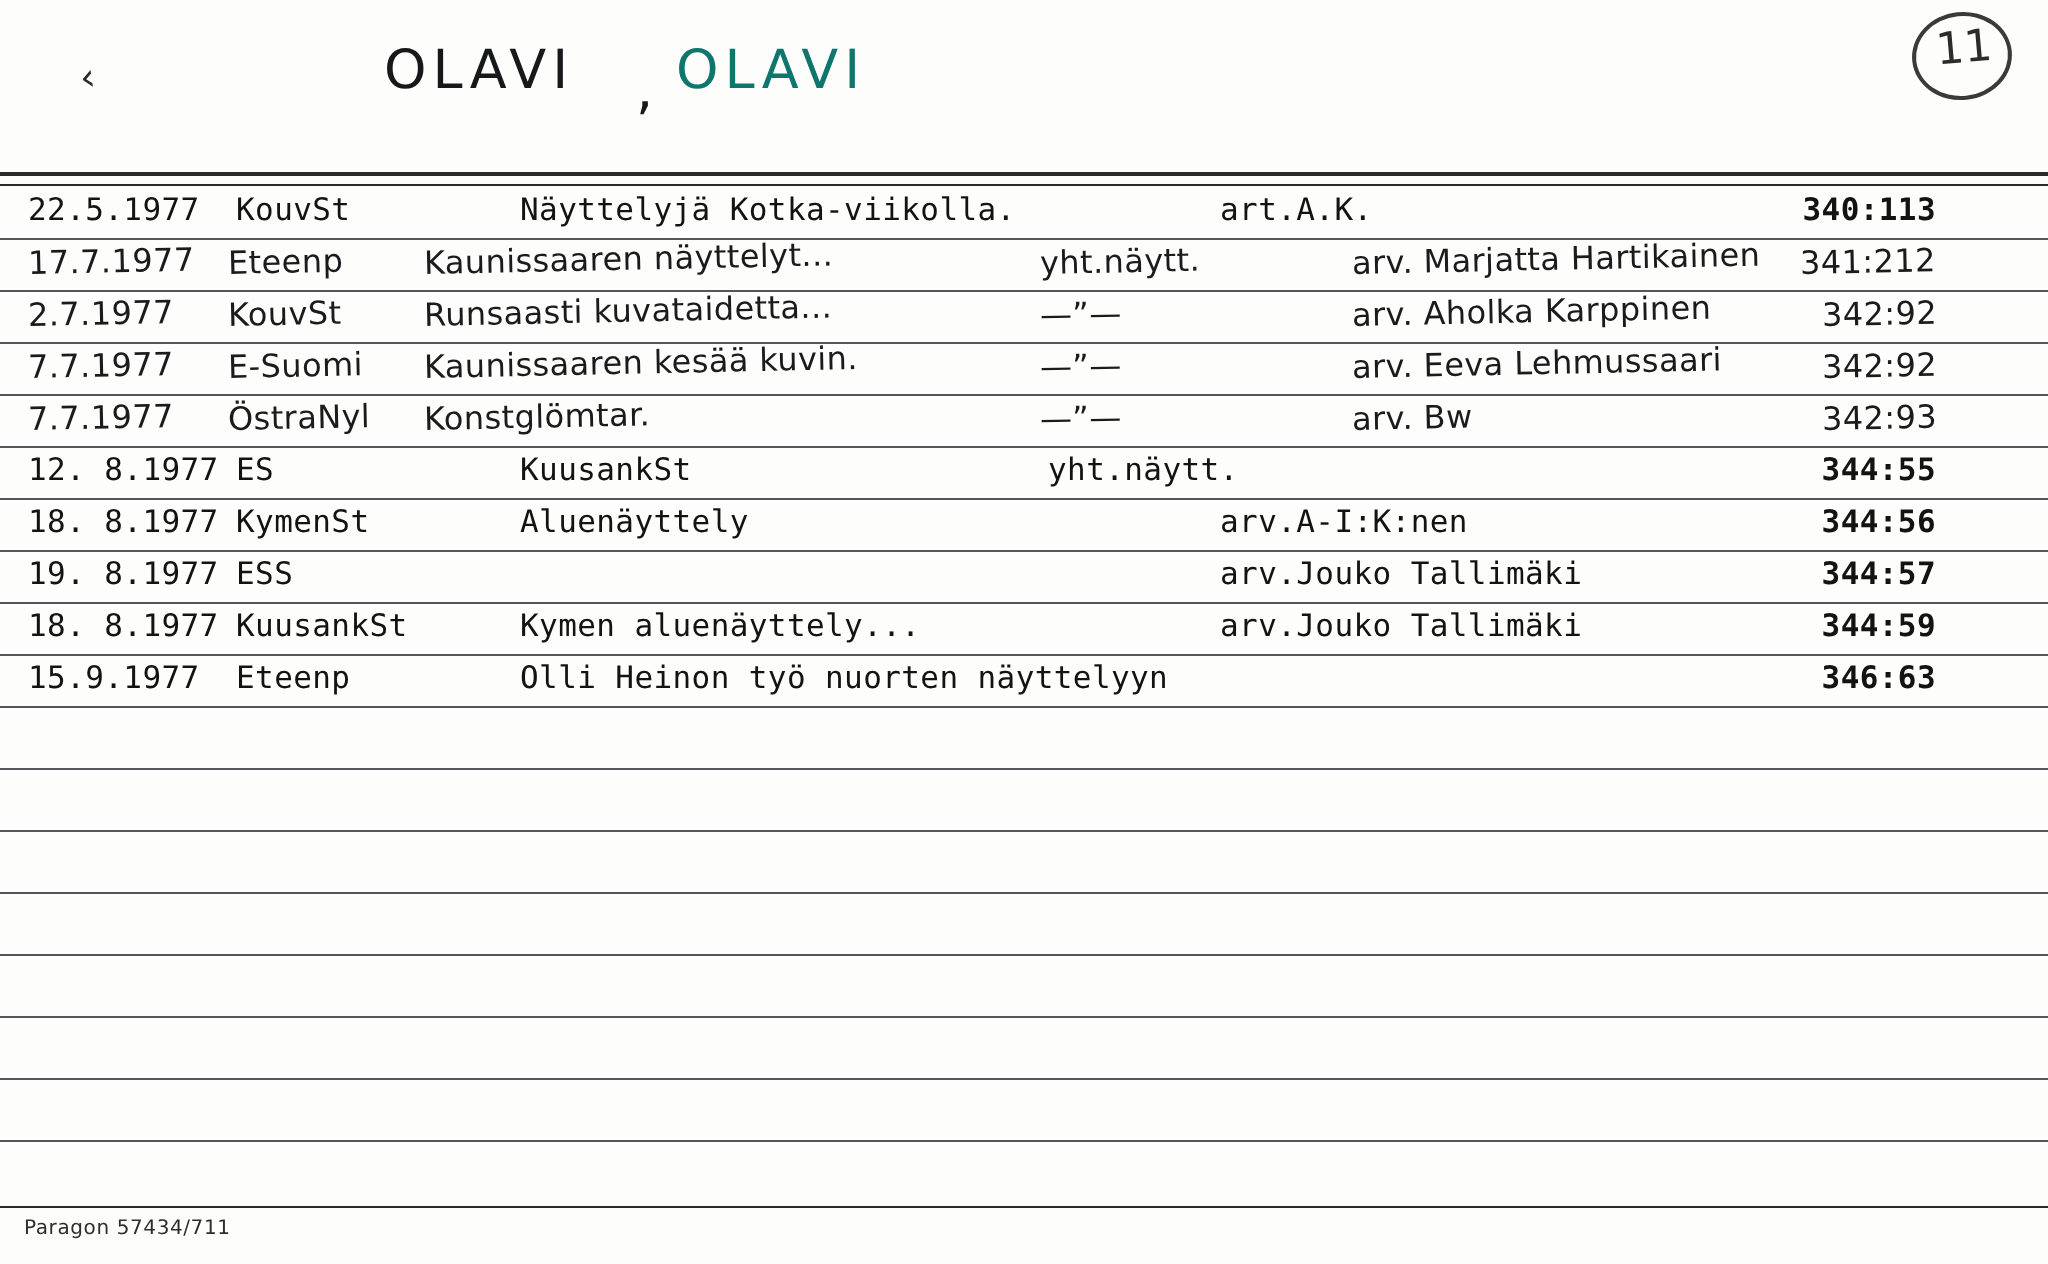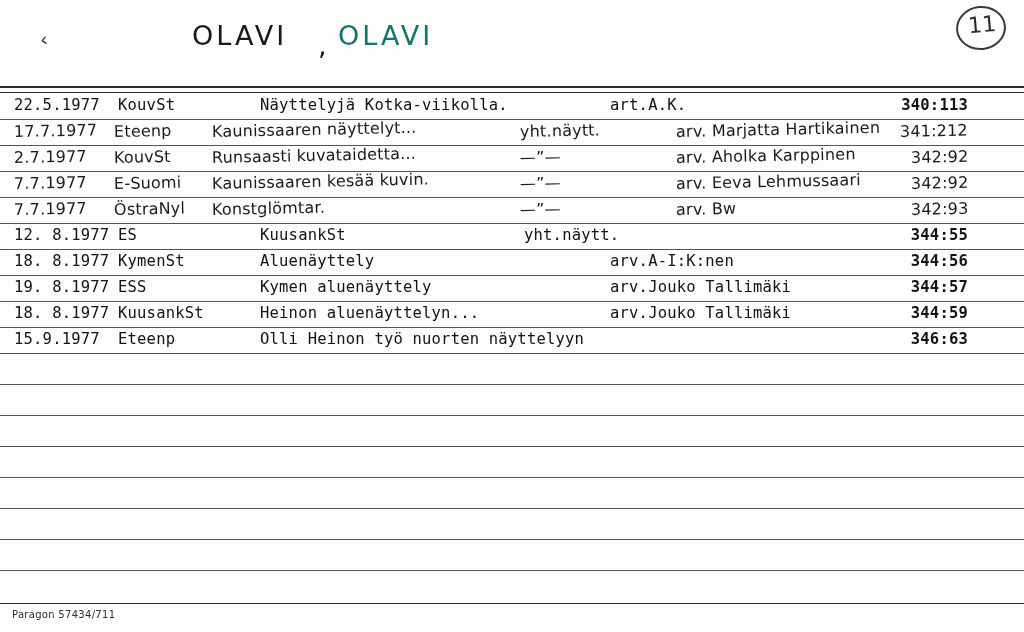--- a/index.html
+++ b/index.html
@@ -205,28 +205,27 @@
       <div class="row" style="top: 252px;">
         <span class="cell typed c-date">18. 8.1977</span>
         <span class="cell typed c-src">KymenSt</span>
         <span class="cell typed c-title">Aluenäyttely</span>
         <span class="cell typed c-auth">arv.A-I:K:nen</span>
         <span class="cell typed c-ref" style="left: auto; right: 8px;">344:56</span>
       </div>
       <div class="row" style="top: 278px;">
         <span class="cell typed c-date">19. 8.1977</span>
         <span class="cell typed c-src">ESS</span>
-        <span class="cell typed c-title">Kymen aluenäyttely</span>
         <span class="cell typed c-auth">arv.Jouko Tallimäki</span>
         <span class="cell typed c-ref" style="left: auto; right: 8px;">344:57</span>
       </div>
       <div class="row" style="top: 304px;">
         <span class="cell typed c-date">18. 8.1977</span>
         <span class="cell typed c-src">KuusankSt</span>
-        <span class="cell typed c-title">Heinon aluenäyttelyn...</span>
+        <span class="cell typed c-title">Kymen aluenäyttely...</span>
         <span class="cell typed c-auth">arv.Jouko Tallimäki</span>
         <span class="cell typed c-ref" style="left: auto; right: 8px;">344:59</span>
       </div>
       <div class="row" style="top: 330px;">
         <span class="cell typed c-date">15.9.1977</span>
         <span class="cell typed c-src">Eteenp</span>
         <span class="cell typed c-title">Olli Heinon työ nuorten näyttelyyn</span>
         <span class="cell typed c-ref" style="left: auto; right: 8px;">346:63</span>
       </div>
     </div>

